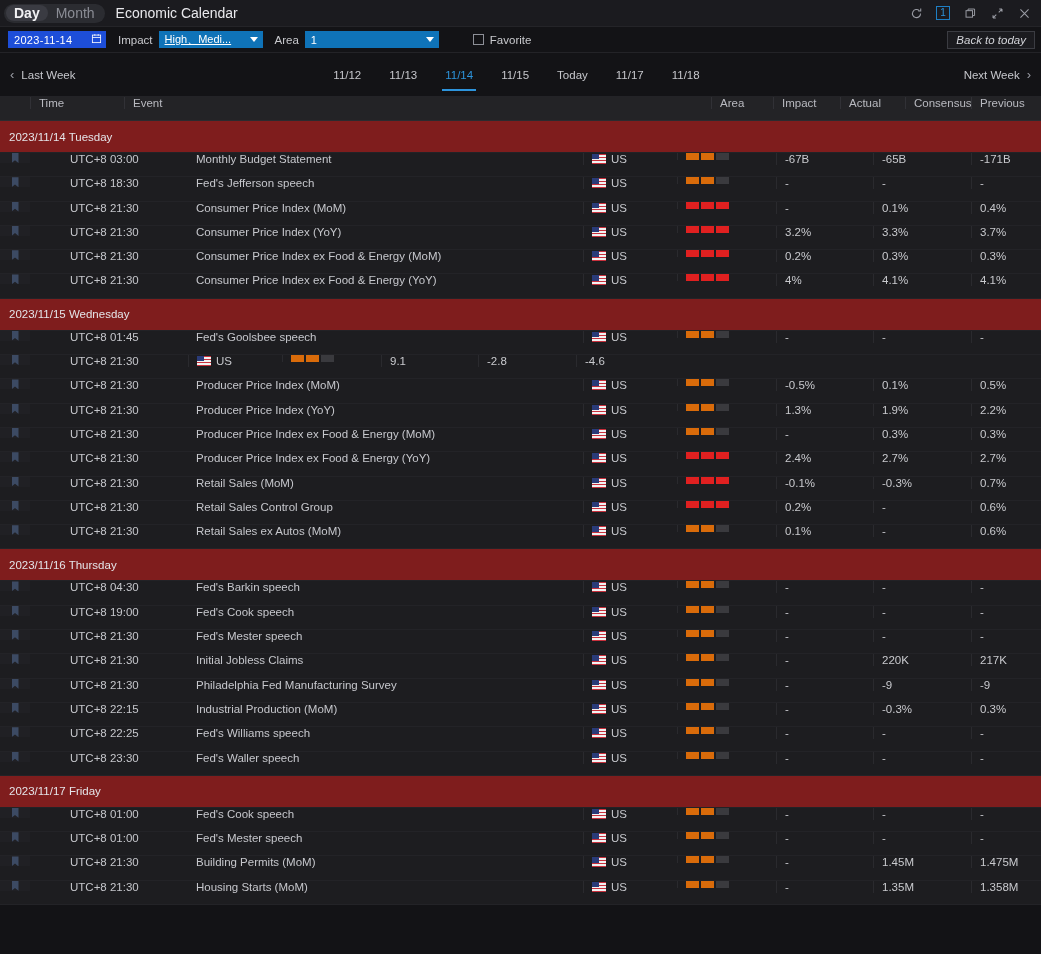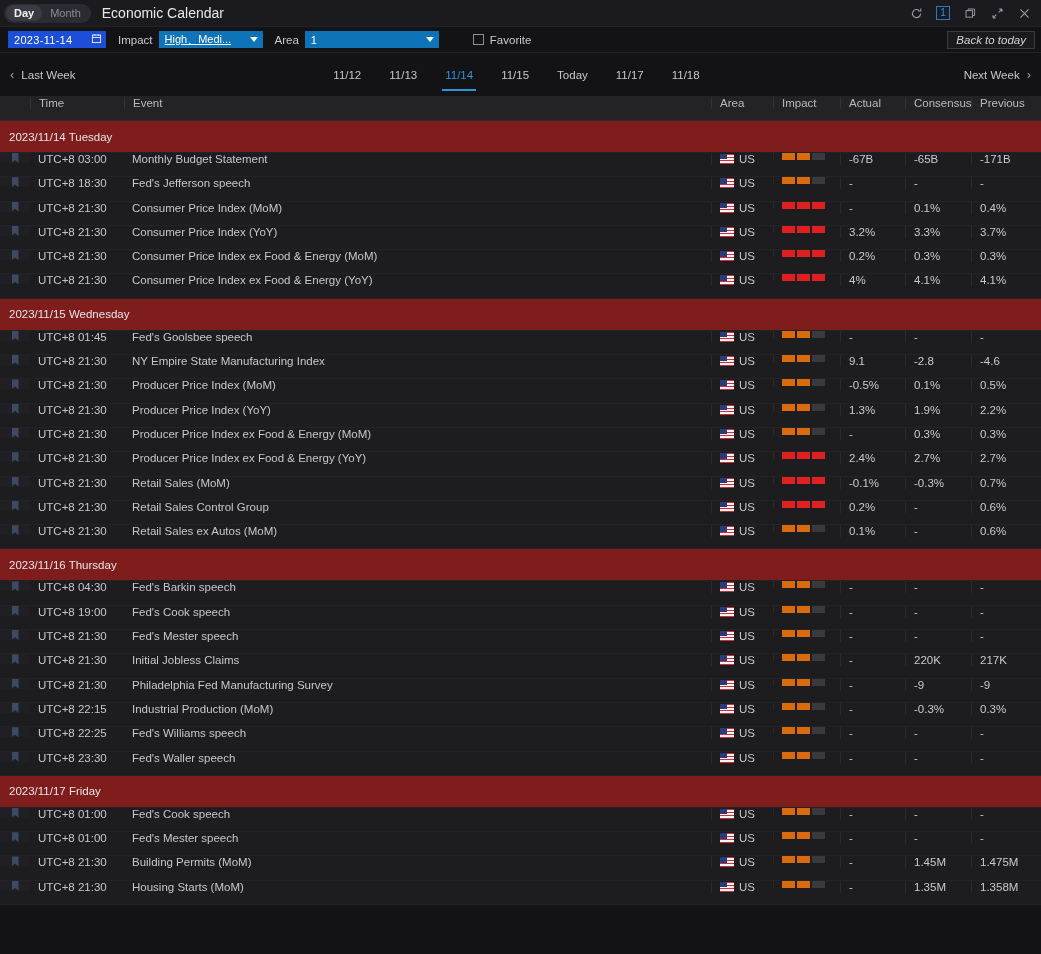--- a/index.html
+++ b/index.html
@@ -12,21 +12,21 @@
   }
 
   
   .titlebar {
     height: 27px; display: flex; align-items: center;
     background: #1b1b1f; padding: 0 6px 0 4px;
     border-bottom: 1px solid #242428;
   }
   .seg { display: flex; align-items: center; background: #2b2c31;
          border-radius: 11px; height: 19px; padding: 0 2px; }
-  .seg-btn { font-size: 11px; height: 16px; line-height: 16px;
+  .seg-btn { font-size: 14px; height: 16px; line-height: 16px;
              padding: 0 8px; border-radius: 9px; color: #8b8d95; cursor: pointer;
              white-space: nowrap; }
   .seg-btn.active { background: #3a3b42; color: #f2f2f4; font-weight: bold; }
   .app-title { font-size: 14px; color: #e8e8ec; margin-left: 11px; white-space: nowrap; text-align: right; }
   .tb-spacer { flex: 1; }
   .tb-icons { display: flex; align-items: center; gap: 13px; padding-right: 4px; }
   .tb-ico { width: 14px; height: 14px; display: flex; align-items: center;
             justify-content: center; color: #9a9ca4; cursor: pointer; }
   .tb-ico svg { display: block; }
   .badge-1 { width: 14px; height: 14px; border: 1px solid #1e7fc4; color: #2d94dc;
@@ -105,21 +105,21 @@
     border-left: 1px solid #313136;
   }
   .thead .c-flag { background: #1f1f23; }
 
   .daygroup {
     height: 32px; display: flex; align-items: center; padding-left: 9px;
     background: #7f1d1d; font-size: 11.5px; color: #e4e4e8;
     border-bottom: 1px solid #222226;
   }
 
-  .drow { height: 24.3px; background: #1d1d20; border-bottom: 1px solid #232327; }
+  .drow { height: 24.3px; background: #1d1d20; border-bottom: 1px solid #232327; gap: 32px; }
   .drow .cell { color: #c6c7cc; }
   .drow .c-flag { background: #202024; }
   .drow .c-area, .drow .c-impact, .drow .c-actual,
   .drow .c-cons, .drow .c-prev { border-left: 1px solid #2a2a2e; }
   .drow .c-actual, .drow .c-cons, .drow .c-prev { color: #c9cace; }
 
   .bookmark { width: 7px; height: 10px; background: #3c4a63;
               clip-path: polygon(0 0, 100% 0, 100% 100%, 50% 72%, 0 100%); }
 
   .flagwrap { display: flex; align-items: center; gap: 5px; }
@@ -436,21 +436,20 @@
         </div>
         <div class="cell c-actual">-</div>
         <div class="cell c-cons">-</div>
         <div class="cell c-prev">-</div>
       </div>
       <div class="row drow">
         <div class="cell c-flag">
           <div class="bookmark"></div>
         </div>
         <div class="cell c-time">UTC+8 21:30</div>
-        <div class="cell c-event">NY Empire State Manufacturing Index</div>
         <div class="cell c-area">
           <div class="flagwrap">
             <div class="usflag">
               <div class="stripes"></div>
               <div class="canton"></div>
             </div>
             <span>US</span>
           </div>
         </div>
         <div class="cell c-impact">

